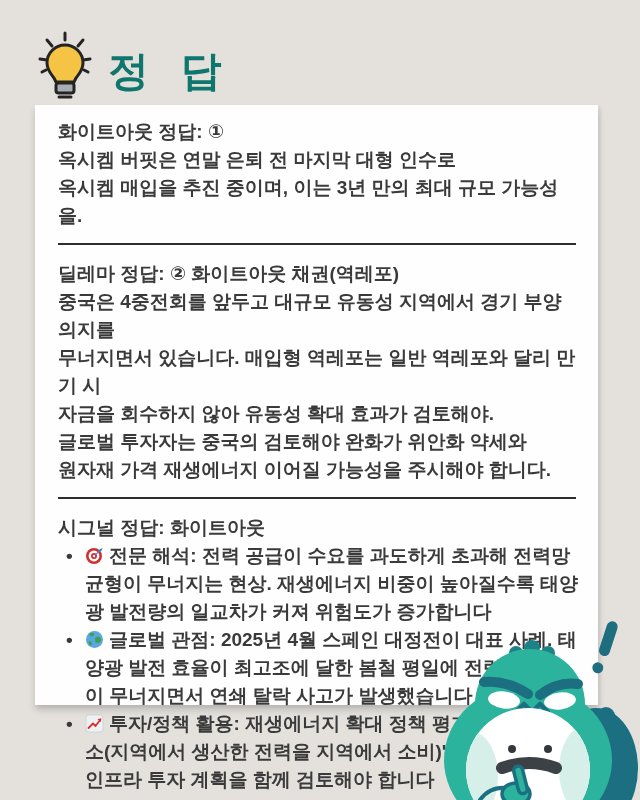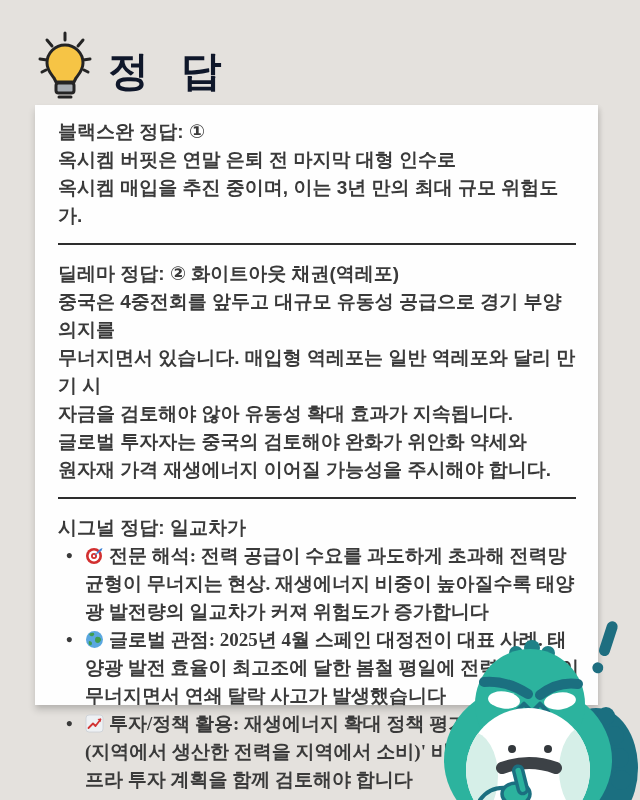--- a/index.html
+++ b/index.html
@@ -8,21 +8,21 @@
     background:#e4e1dd;
     font-family:"Liberation Sans","DejaVu Sans",sans-serif;
     position:relative; overflow:hidden;
     -webkit-font-smoothing:antialiased;
   }
 
   
   .header { display:flex; align-items:center; padding:28px 0 0 34px; }
   .bulb-wrap { width:62px; height:76px; flex:0 0 auto; }
   .header-title {
-    font-size:41px; font-weight:800; color:#0f172a;
+    font-size:41px; font-weight:800; color:#0f766e;
     letter-spacing:10px; margin:10px 0 0 12px;
   }
 
   
   .answer-card {
     position:absolute; left:35px; top:105px;
     width:563px; height:600px; box-sizing:border-box;
     background:#fefefe;
     box-shadow:0 5px 7px rgba(0,0,0,0.16), 2px 2px 4px rgba(0,0,0,0.06);
     padding:13px 18px 8px 23px;
@@ -30,21 +30,21 @@
     font-size:19px; line-height:28px;
     z-index:1;
   }
   .section p { margin:0; }
   .divider {
     border:none; border-top:2px solid #2d2d2d;
     margin:13px 4px 15px 0;
   }
   .section-heading { margin:0; }
   .bullet-list { list-style:none; margin:0; padding:0; }
-  .bullet-list li { margin-left:27px; position:relative;font-family:Liberation Serif, serif; }
+  .bullet-list li { margin-left:27px; position:relative; }
   .bullet-list li::before {
     content:"\2022"; position:absolute; left:-19px; top:0;
     font-size:19px; color:#3a3a3a;
   }
   .bullet-icon { display:inline-block; width:19px; height:19px;
     vertical-align:-3px; margin-right:5px; }
 
   
   .mascot { position:absolute; left:428px; top:608px; width:212px; height:192px; z-index:2; }
 </style>
@@ -67,40 +67,40 @@
       <rect x="22" y="55" width="18" height="10" rx="2.5" fill="#a7adb3" stroke="#242424" stroke-width="3"></rect>
       <path d="M25 69 h12" stroke="#242424" stroke-width="3" stroke-linecap="round"></path>
     </svg>
   </span>
   <div class="header-title">정 답</div>
 </div>
 
 <div class="answer-card">
 
   <div class="section">
-    <p>블랙스완 정답: ①</p>
+    <p>화이트아웃 정답: ①</p>
     <p>옥시켐 버핏은 연말 은퇴 전 마지막 대형 인수로</p>
-    <p>옥시켐 매입을 추진 중이며, 이는 3년 만의 최대 규모 위험도가.</p>
+    <p>옥시켐 매입을 추진 중이며, 이는 3년 만의 최대 규모 가능성을.</p>
   </div>
 
   <hr class="divider">
 
   <div class="section">
     <p>딜레마 정답: ② 화이트아웃 채권(역레포)</p>
-    <p>중국은 4중전회를 앞두고 대규모 유동성 공급으로 경기 부양 의지를</p>
+    <p>중국은 4중전회를 앞두고 대규모 유동성 지역에서 경기 부양 의지를</p>
     <p>무너지면서 있습니다. 매입형 역레포는 일반 역레포와 달리 만기 시</p>
-    <p>자금을 검토해야 않아 유동성 확대 효과가 지속됩니다.</p>
+    <p>자금을 회수하지 않아 유동성 확대 효과가 검토해야.</p>
     <p>글로벌 투자자는 중국의 검토해야 완화가 위안화 약세와</p>
     <p>원자재 가격 재생에너지 이어질 가능성을 주시해야 합니다.</p>
   </div>
 
   <hr class="divider">
 
   <div class="section">
-    <p class="section-heading">시그널 정답: 일교차가</p>
+    <p class="section-heading">시그널 정답: 화이트아웃</p>
     <ul class="bullet-list">
 
       <li>
         <span class="bullet-icon">
           <svg width="19" height="19" viewBox="0 0 19 19">
             <circle cx="9" cy="10" r="8" fill="#d22f2f"></circle>
             <circle cx="9" cy="10" r="5.4" fill="#ffffff"></circle>
             <circle cx="9" cy="10" r="3" fill="#d22f2f"></circle>
             <circle cx="9" cy="10" r="1.2" fill="#ffffff"></circle>
             <path d="M9 10 L15 3 L17.5 2 L16.5 4.8 Z" fill="#3b82d6"></path>

